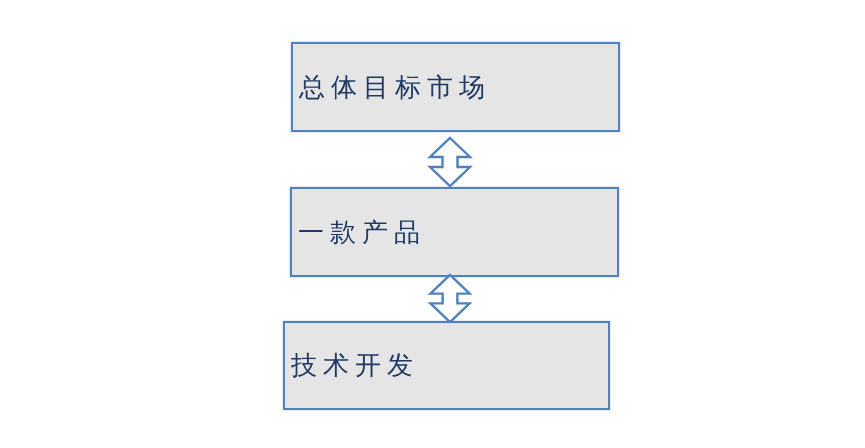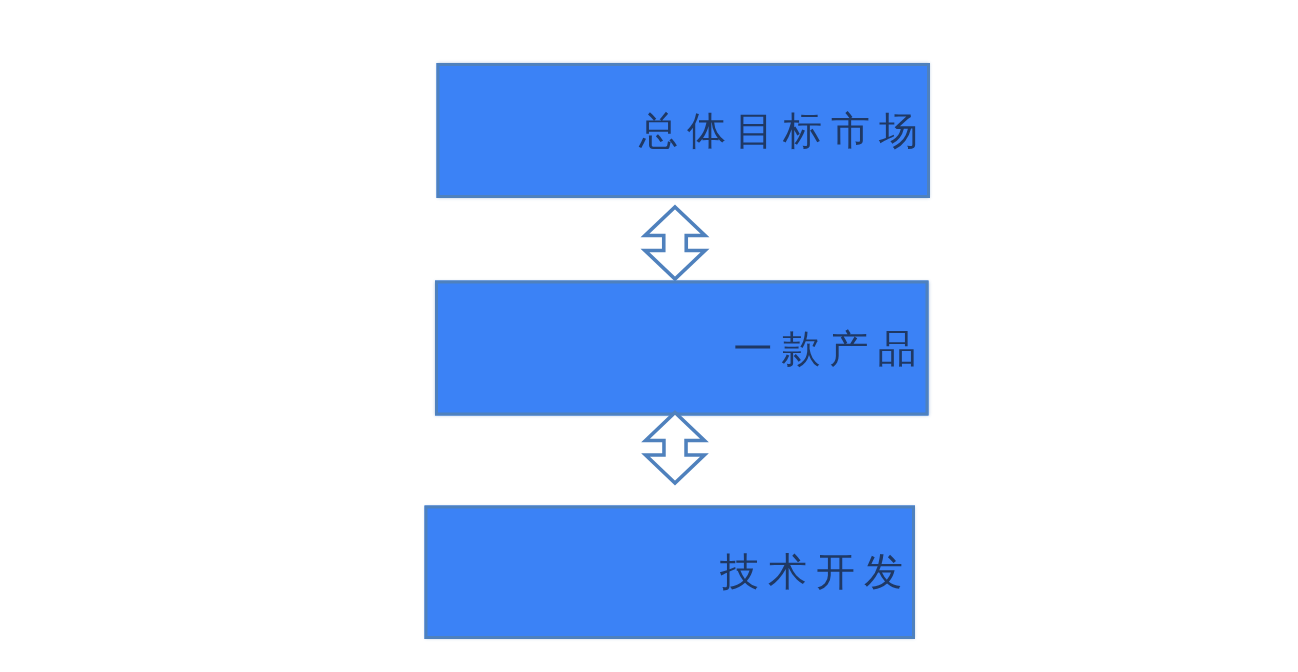--- a/index.html
+++ b/index.html
@@ -16,35 +16,35 @@
   }
   .canvas {
     position: relative;
     width: 865px; height: 448px;
     background: var(--background);
   }
   .node {
     position: absolute;
     border: 2px solid var(--accent);
     box-shadow: 0 0 2px rgba(79,129,189,0.45);
-    background: #3b82f6;
+    background: #e5e5e5;
     display: flex;
     align-items: center;
-    justify-content: flex-end;
+    justify-content: flex-start;
   }
   .node-label {
     color: var(--text);
     font-size: 26px;
     letter-spacing: 6px;
     padding-left: 6px; 
     white-space: nowrap;
   }
   .node-top    { left: 291px; top: 42px;  width: 329px; height: 90px; }
   .node-middle { left: 290px; top: 187px; width: 329px; height: 90px; font-family: Liberation Mono, monospace; }
-  .node-bottom { left: 283px; top: 337px; width: 327px; height: 89px; padding-left: 44px; }
+  .node-bottom { left: 283px; top: 321px; width: 327px; height: 89px; }
 
   .connector {
     position: absolute;
     overflow: visible;
   }
   .connector path {
     fill: #ffffff;
     stroke: var(--accent);
     stroke-width: 2.4;
     stroke-linejoin: miter;

